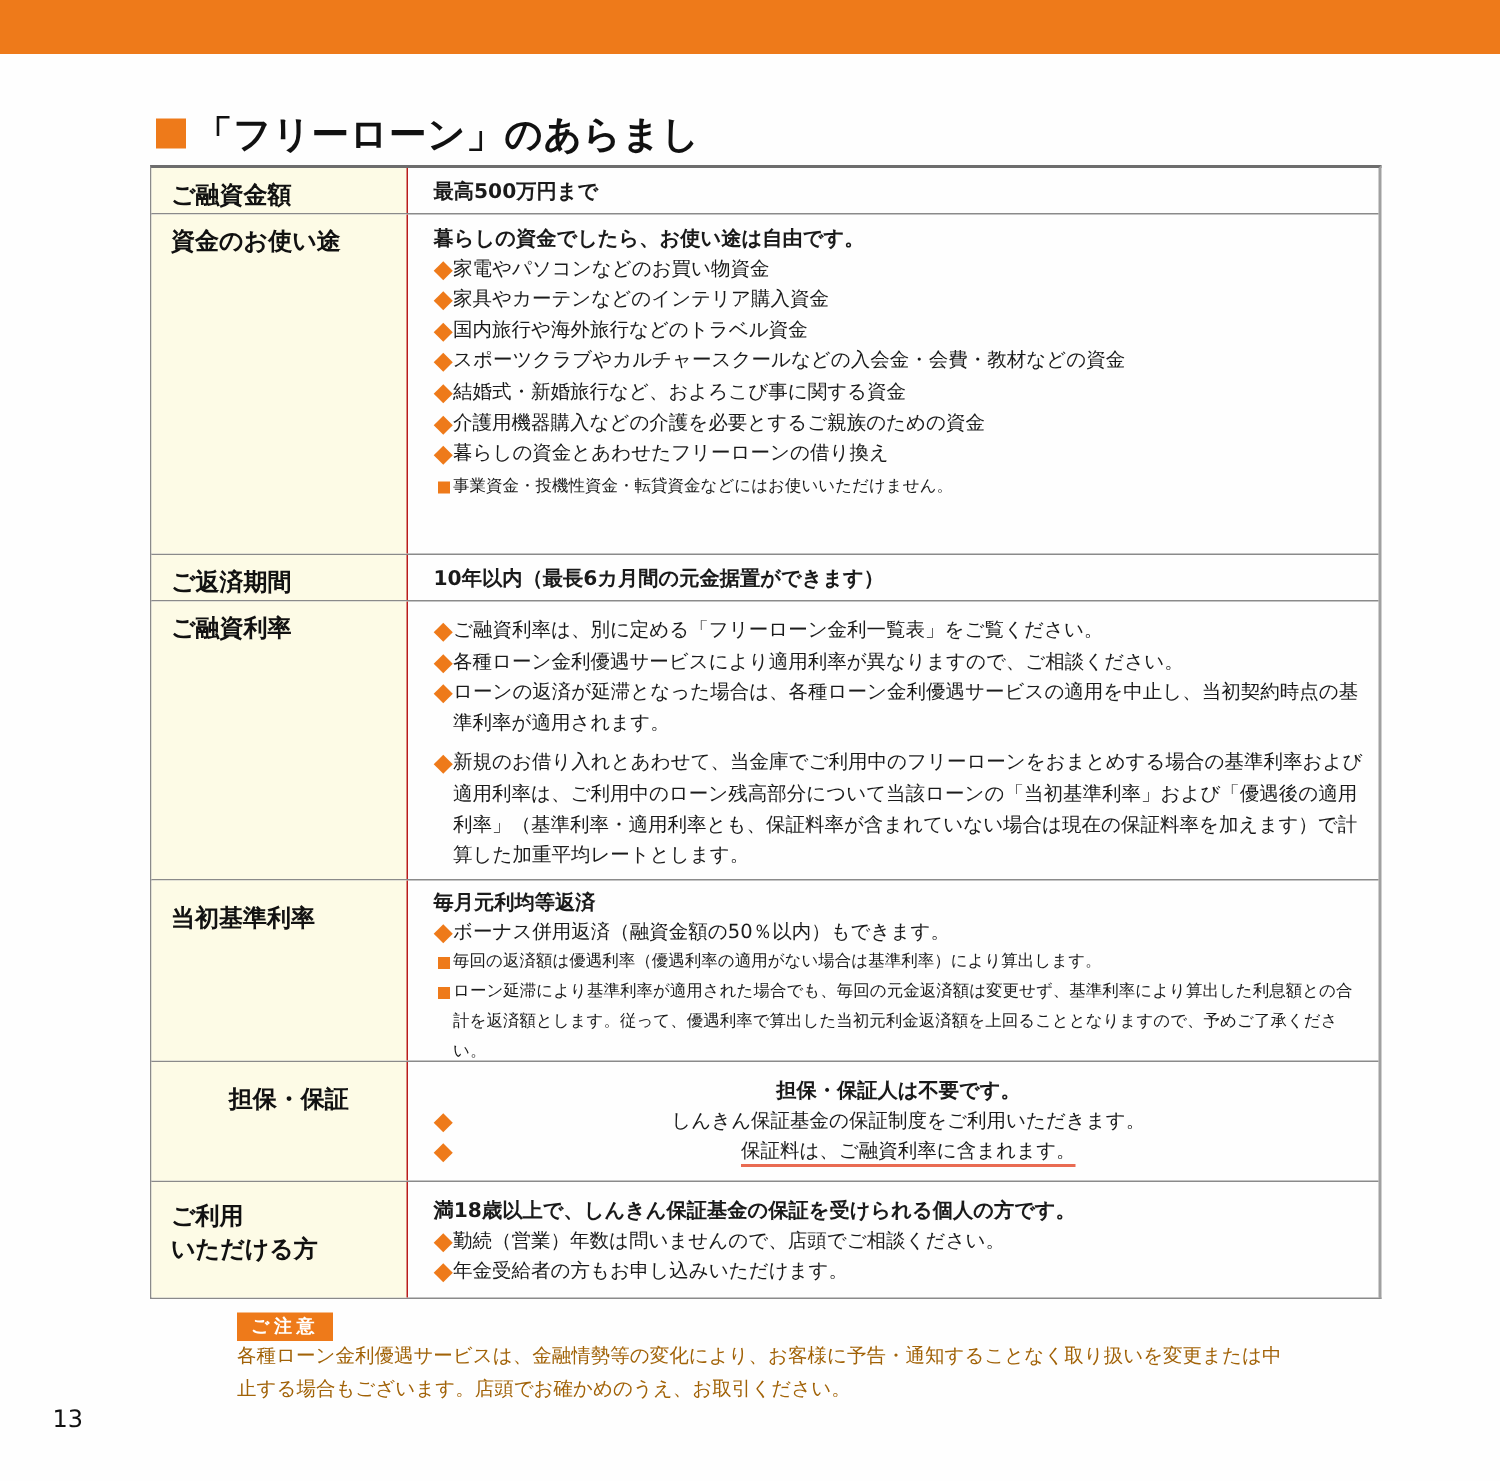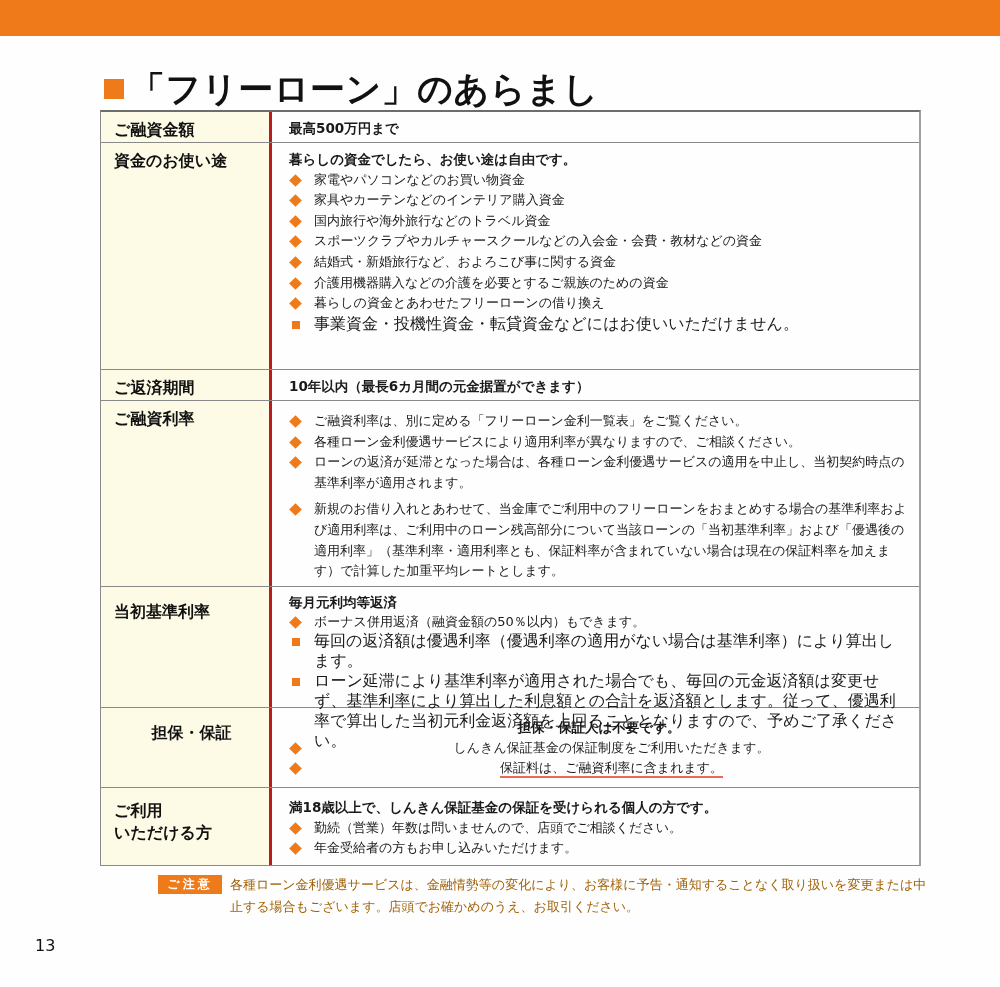--- a/index.html
+++ b/index.html
@@ -3,46 +3,46 @@
 <meta charset="utf-8">
 <style>
   * { box-sizing: border-box; margin: 0; padding: 0; }
   html, body { width: 1000px; height: 987px; background: #fefefe; overflow: hidden; }
   body { position: relative; font-family: "DejaVu Sans", "Liberation Sans", sans-serif; color: #1a1a1a; }
 
   .top-band { position: absolute; left: 0; top: 0; width: 1000px; height: 36px; background: #ee7a1a; }
 
   .heading { position: absolute; left: 104px; top: 72px; height: 34px; display: flex; align-items: center; }
   .heading .sq { width: 20px; height: 20px; background: #ee7a1a; margin-right: 6px; }
-  .heading .title { font-size: 35px; font-weight: bold; letter-spacing: 0.5px; color: #111; }
+  .heading .title { font-size: 25px; font-weight: bold; letter-spacing: 0.5px; color: #111; }
 
   .tbl { position: absolute; left: 100px; top: 110px; width: 821px; border-top: 2px solid #6d6d6d; border-left: 1px solid #8a8a8a; border-right: 2px solid #a0a0a0; border-bottom: 1px solid #8a8a8a; }
   .row { display: flex; border-bottom: 1px solid #8a8a8a; }
   .row:last-child { border-bottom: none; }
-  .lbl { width: 171px; flex: none; background: #fdfbe6; border-right: 3px solid #b91c1c; padding: 7px 0 0 13px; font-size: 16px; font-weight: bold; line-height: 22px; color: #111; }
+  .lbl { width: 171px; flex: none; background: #fdfbe6; border-right: 1px solid #b91c1c; padding: 7px 0 0 13px; font-size: 16px; font-weight: bold; line-height: 22px; color: #111; }
   .val { flex: 1; padding: 6px 10px 4px 17px; font-size: 13px; line-height: 20.6px; color: #1a1a1a; }
   .val .lead { font-weight: bold; font-size: 13.5px; }
-  .item { display: flex; gap: 12px; }
+  .item { display: flex; }
   .item .b { flex: none; width: 13px; display: inline-flex; align-items: flex-start; justify-content: center; padding-top: 5px; }
   .diamond { width: 9px; height: 9px; background: #ee7a1a; transform: rotate(45deg); margin-top: 1px; }
   .square { width: 8px; height: 8px; background: #ee7a1a; margin-top: 2px; }
   .item .t { flex: 1; }
-  .small { font-size: 16px; line-height: 20px; }
+  .small { font-size: 11px; line-height: 20px; }
   .gap { height: 6px; }
   .ul { border-bottom: 2px solid #e96b52; padding-bottom: 1px; }
 
   .r1 { height: 31px; }
   .r2 { height: 227px; }
   .r3 { height: 31px; }
   .r4 { height: 186px; }
   .r5 { height: 121px; }
   .r6 { height: 80px; text-align: center; }
   .r7 { height: 77px; }
 
-  .note { position: absolute; left: 158px; top: 874px; display: flex; }
+  .note { position: absolute; left: 158px; top: 874px; display: flex; flex-direction: column; }
   .badge { width: 64px; height: 19px; background: #ee7a1a; color: #fff; font-size: 12px; font-weight: bold; display: flex; align-items: center; justify-content: center; letter-spacing: 3px; margin-right: 8px; margin-top: 1px; }
   .note-text { font-size: 13px; line-height: 22px; color: #a16207; width: 700px; }
 
   .page-num { position: absolute; left: 35px; top: 936px; font-size: 16px; color: #111; text-align: center; }
 </style>
 </head>
 <body>
 
 <div class="top-band"></div>
 

